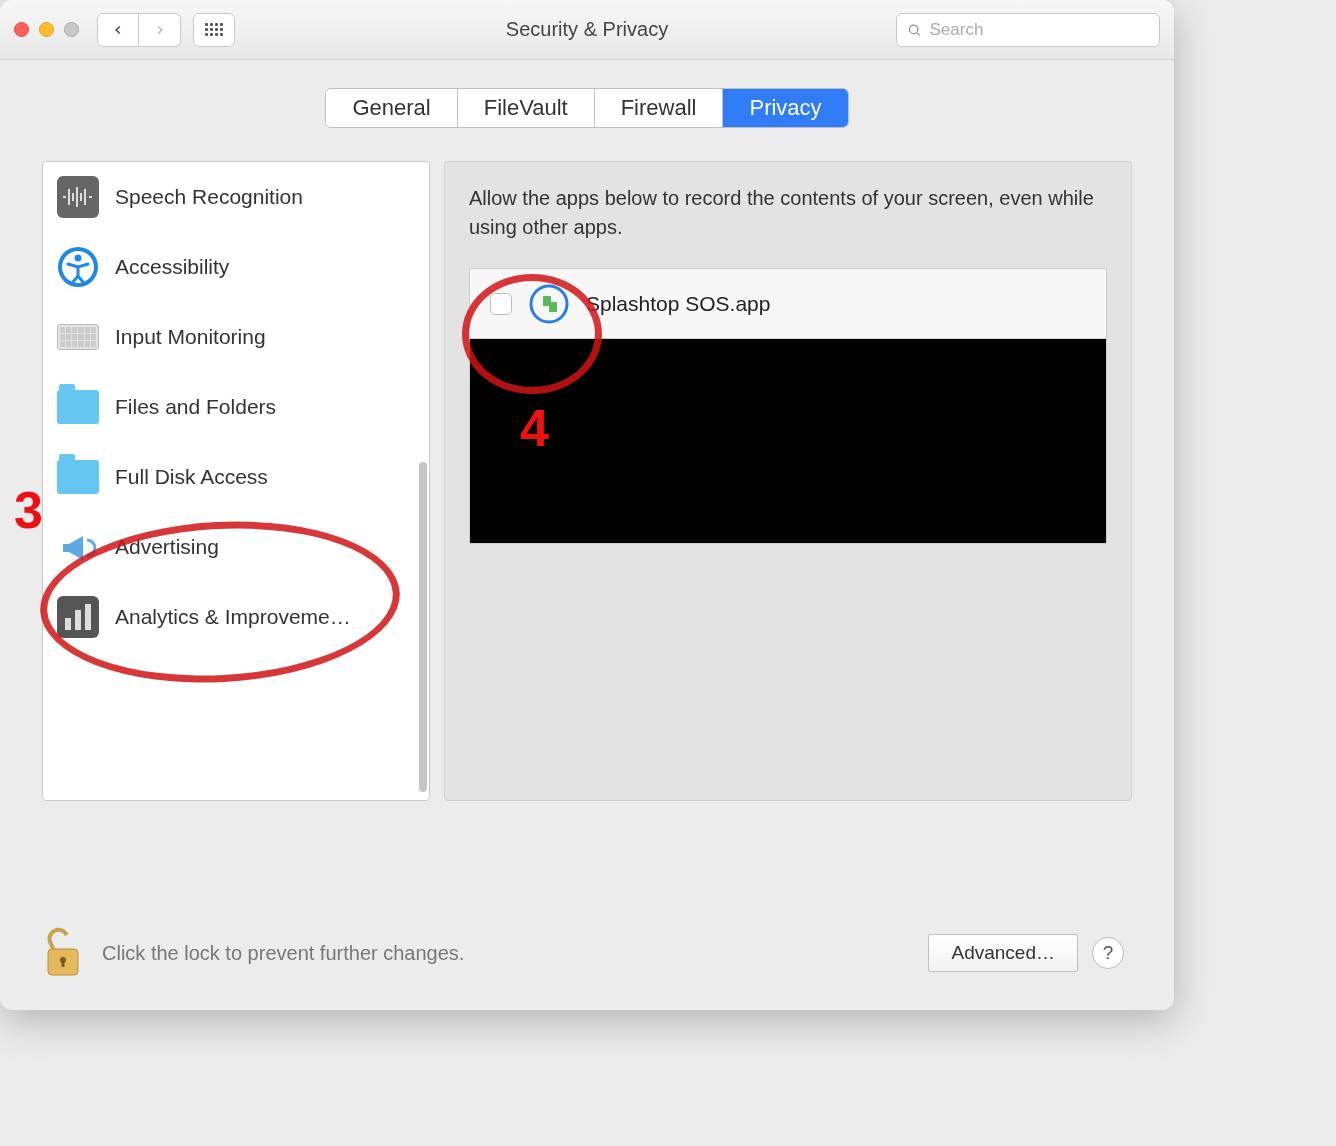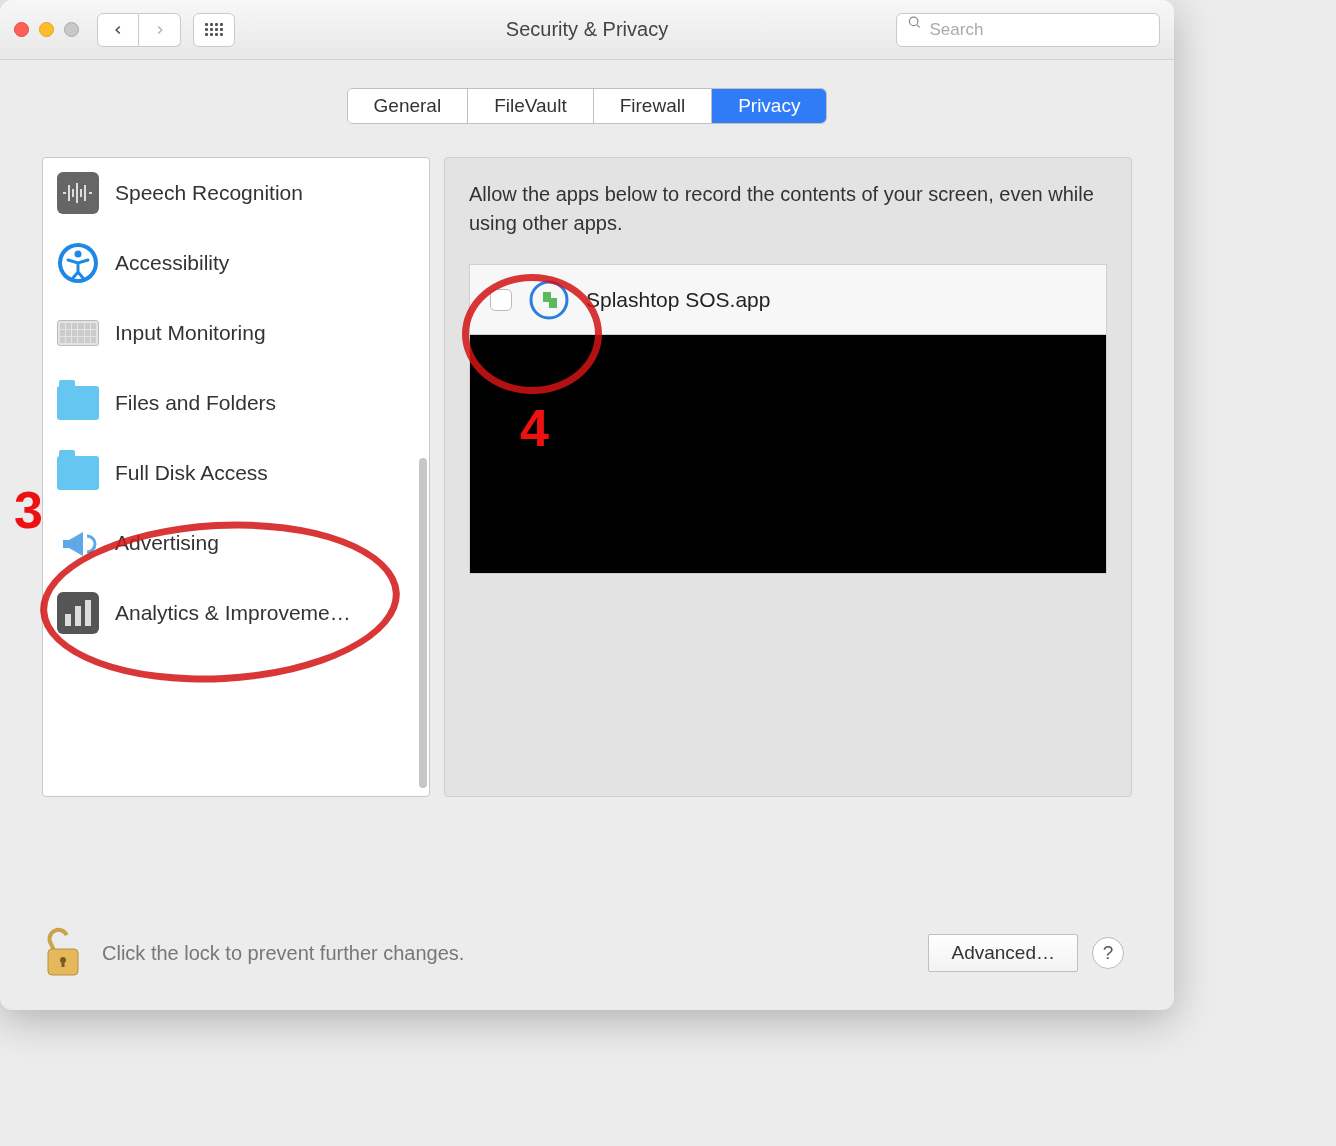--- a/index.html
+++ b/index.html
@@ -47,29 +47,29 @@
   .grid-btn { margin-left:12px; border-radius:6px; }
   .grid-dots { display:grid; grid-template-columns:repeat(4,3px); grid-template-rows:repeat(3,3px); gap:2px; }
   .grid-dots span { width:3px; height:3px; background:#555; border-radius:1px; }
   .title {
     position:absolute; left:0; right:0; text-align:center;
     font-size:20px; font-weight:400; color:#444; pointer-events:none;
   }
   .search-wrap { margin-left:auto; }
   .search {
     width:264px; height:34px; border:1px solid #c9c9c9; border-radius:6px;
-    background:#fff; display:flex; padding:0 10px;
+    background:#fff; display:flex; align-items:center; padding:0 10px;
   }
   .search svg { width:16px; height:16px; color:#888; margin-right:8px; }
   .search input { border:none; outline:none; font-size:17px; color:#444; width:100%; background:transparent; }
   .search input::placeholder { color:#aaa; }
   
   .tabs-row { display:flex; justify-content:center; padding:28px 0 0 0; }
   .tabs { display:flex; border:1px solid #bfbfbf; border-radius:6px; overflow:hidden; background:#fff; }
-  .tab { padding:6px 26px; font-size:19px; color:#333; border-right:1px solid #bfbfbf; background:#fff; display:flex; align-items:center; }
+  .tab { padding:6px 26px; font-size:22px; color:#333; border-right:1px solid #bfbfbf; background:#fff; display:flex; align-items:center; }
   .tab:last-child { border-right:none; }
   .tab.active { background:#2f7cf6; color:#fff; }
   
   .content {
     display:flex; gap:14px; padding:33px 42px 20px 42px;
   }
   .inner-panel {
     flex:1; background:#e3e3e3; border:1px solid #cfcfcf; border-radius:4px;
     padding:22px 24px;
   }
@@ -80,21 +80,21 @@
   }
   .sb-scroll { position:absolute; right:2px; top:300px; width:8px; height:330px; background:#c6c6c6; border-radius:4px; }
   .sb-item {
     display:flex; align-items:center; gap:16px; padding:14px 14px; font-size:21px; color:#333;
   }
   .sb-item .icon { width:42px; height:42px; flex-shrink:0; display:flex; align-items:center; justify-content:center; border-radius:6px; }
   .sb-item.selected { background:#b9b83e; color:#fff; }
   .sb-label { white-space:nowrap; overflow:hidden; text-overflow:ellipsis; }
   
   .desc { font-size:20px; color:#333; line-height:1.45; }
-  .app-list { margin-top:26px; border:1px solid #cfcfcf; background:#000; height:310px; position:relative; }
+  .app-list { margin-top:26px; border:1px solid #cfcfcf; background:#000; height:276px; position:relative; }
   .app-row {
     background:#f7f7f7; height:70px; display:flex; align-items:center; gap:16px; padding:0 20px;
     border-bottom:1px solid #cfcfcf;
   }
   .chk { width:22px; height:22px; border:1px solid #bbb; border-radius:5px; background:#fff; }
   .app-icon { width:42px; height:42px; display:flex; align-items:center; justify-content:center; }
   .app-name { font-size:21px; color:#222; }
   
   .bottom {
     position:absolute; bottom:0; left:0; right:8px; height:114px;

